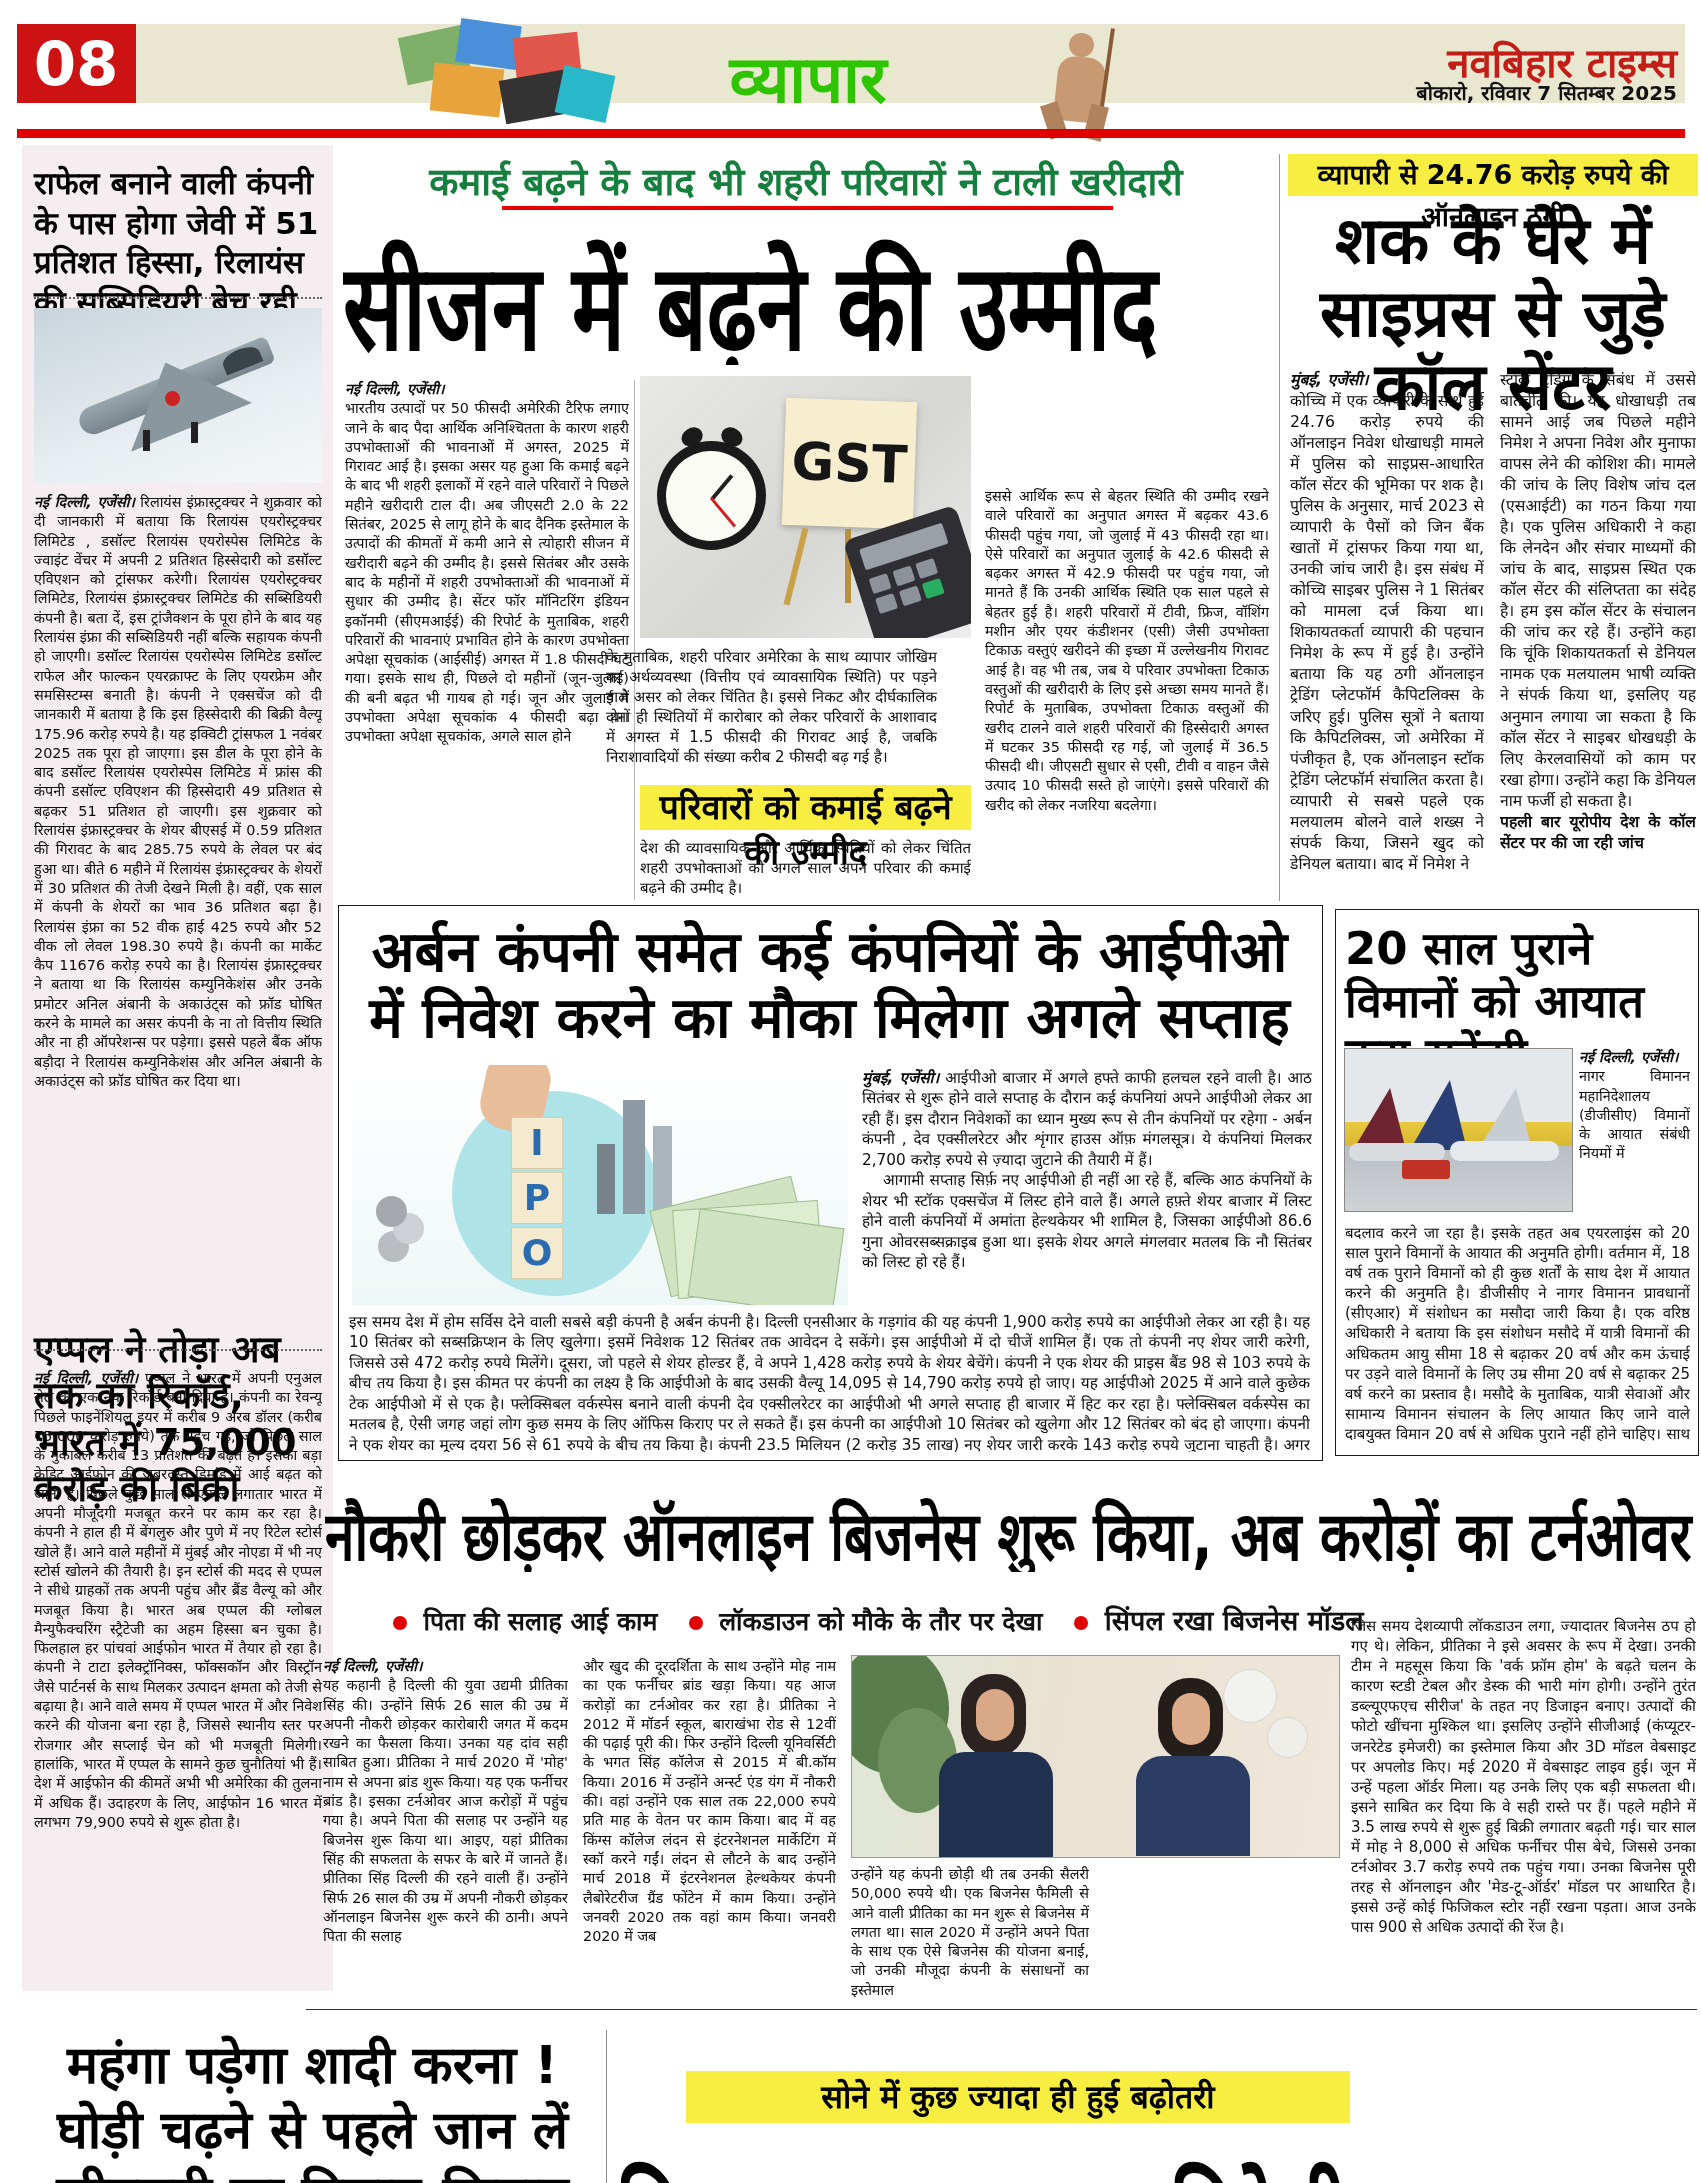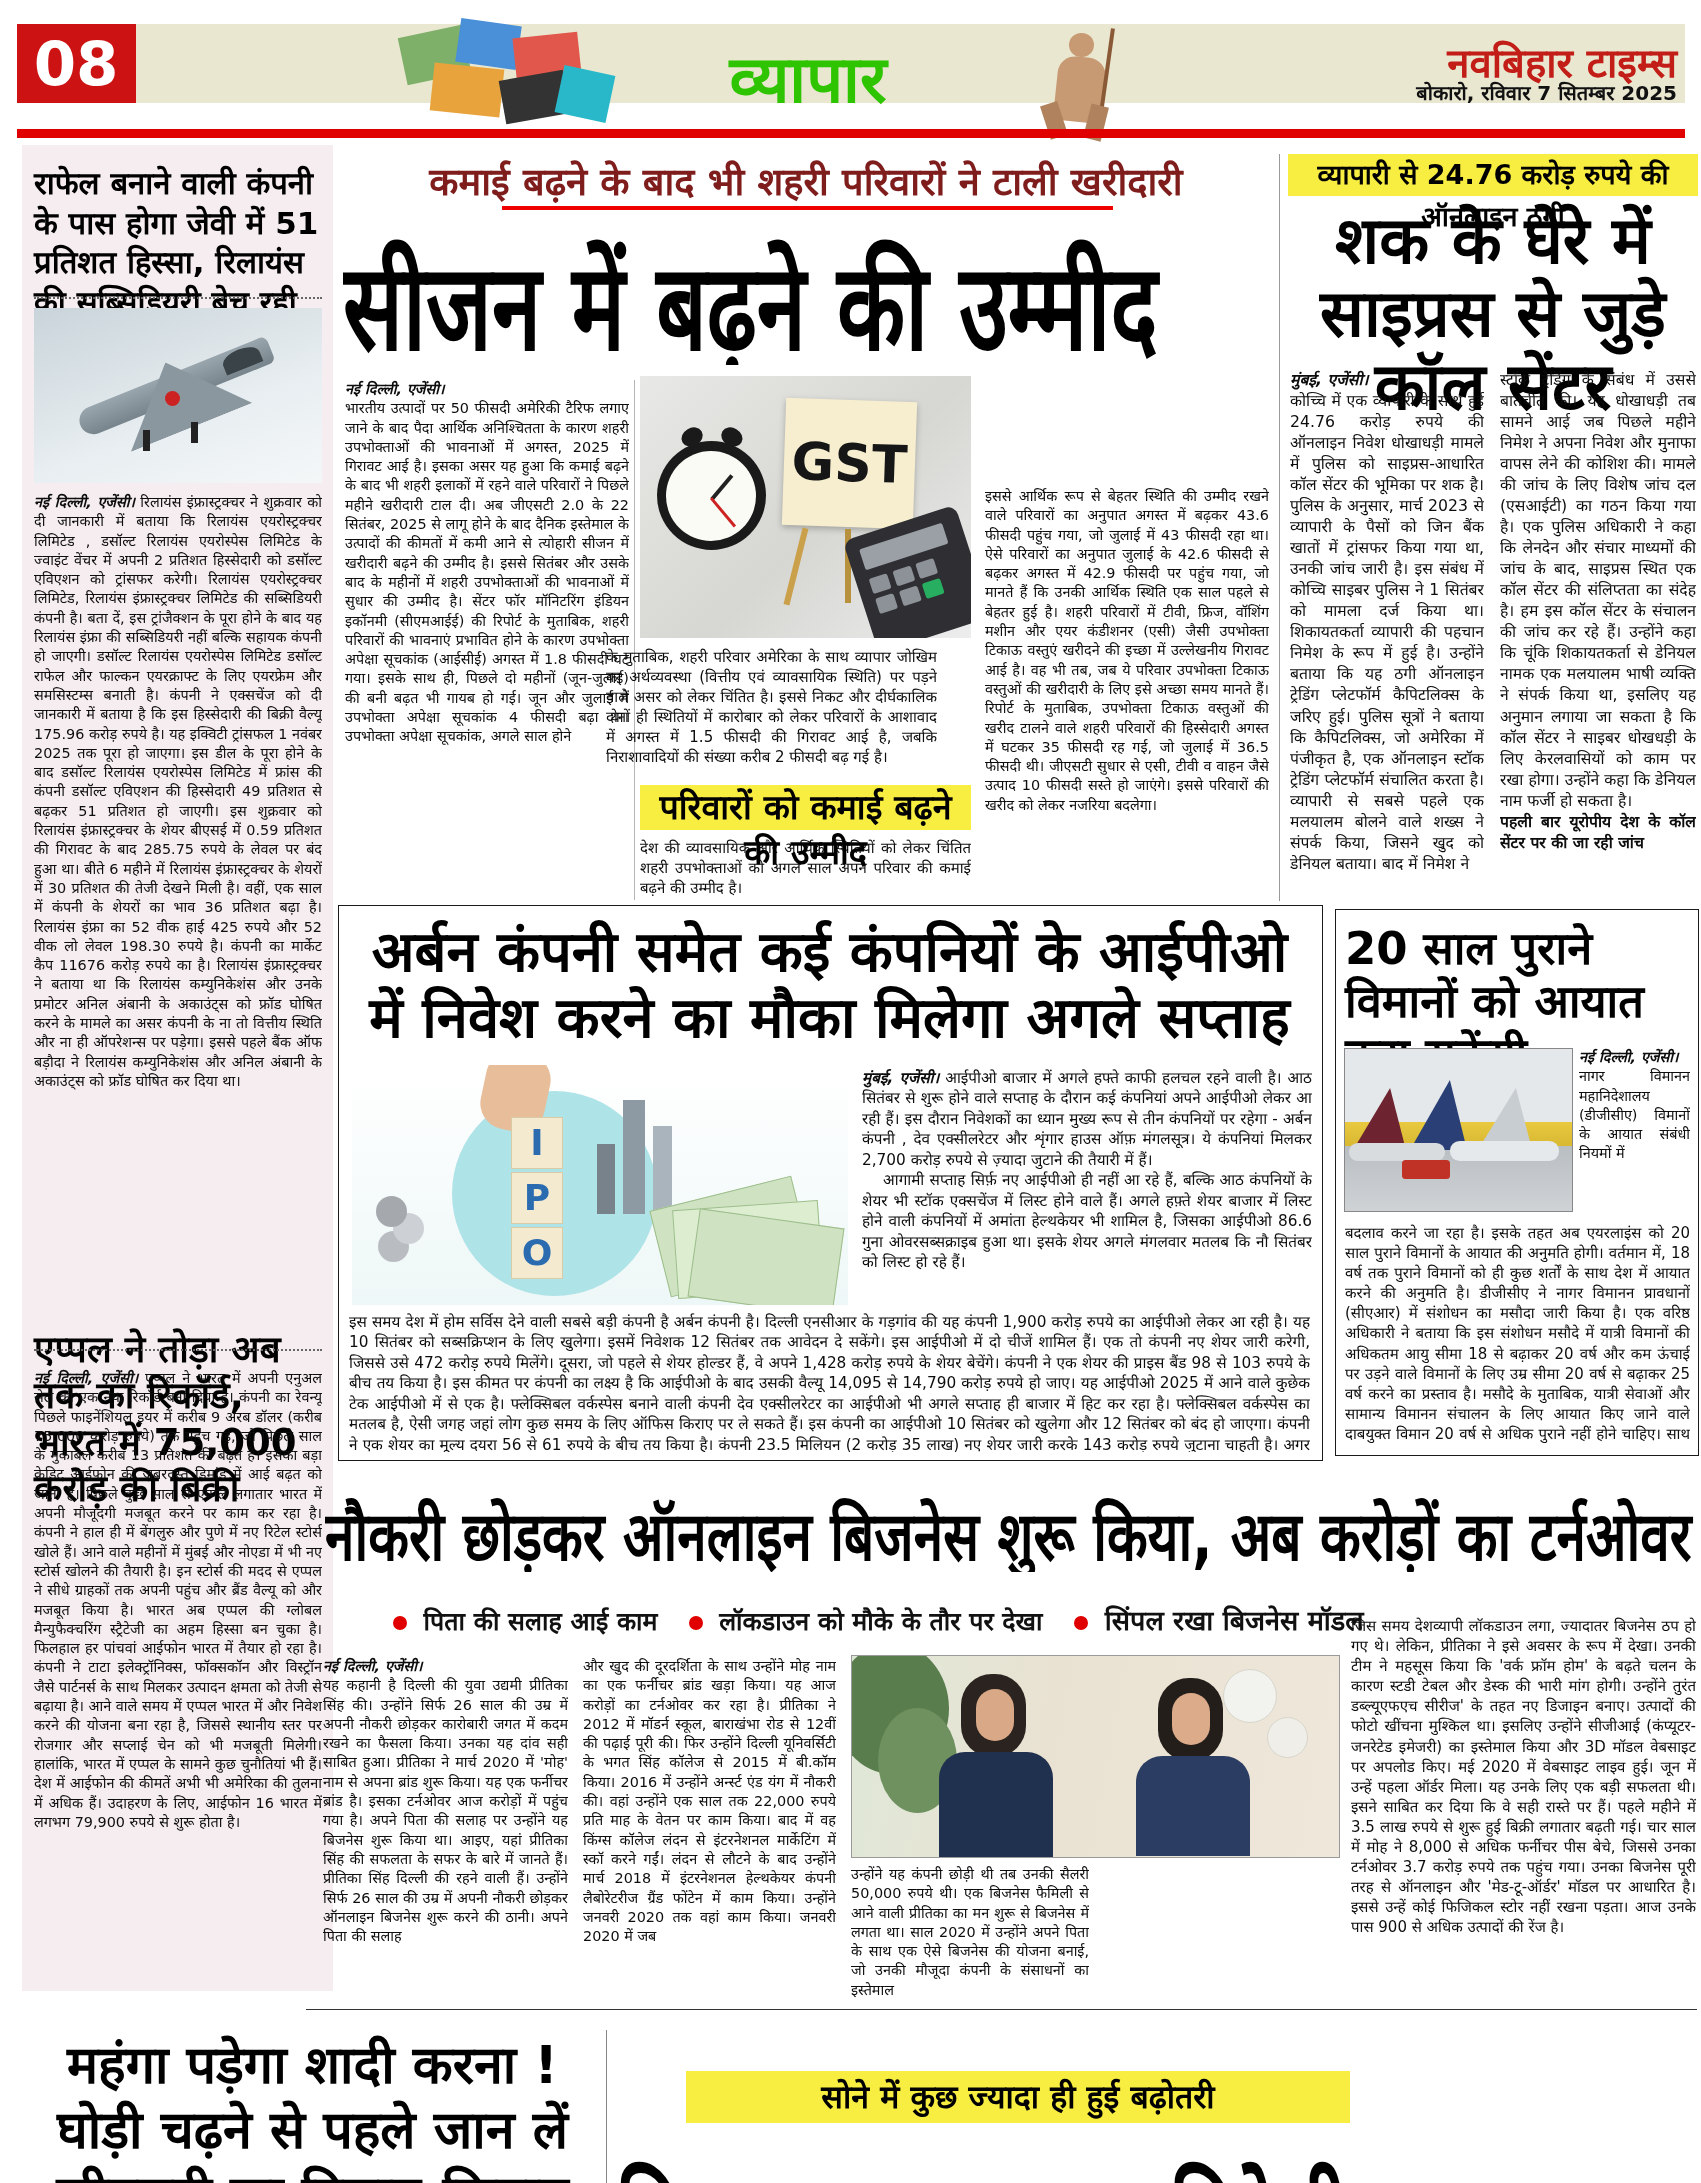--- a/index.html
+++ b/index.html
@@ -9,21 +9,21 @@
   .bodytext{font-size:14.4px;line-height:1.34;text-align:justify;overflow:hidden;color:#0d0d0d;}
   .bodytext .byl{font-weight:bold;font-style:italic;}
   .bold{font-weight:bold;}
   .headline{font-weight:bold;color:#000;}
   .condense{display:inline-block;white-space:nowrap;transform-origin:0 50%;}
   .center{text-align:center;}
   .dotted-rule{border-bottom:2.2px dotted #666;height:0;}
   .photo{position:absolute;overflow:hidden;background:#ccc;}
   .vline{position:absolute;width:0.9px;background:#b5b5b5;}
   .hline{position:absolute;height:0.9px;background:#555;}
-  .kicker-red{font-weight:bold;color:#7f1d1d;}
+  .kicker-red{font-weight:bold;color:#15803d;}
   .yellowbar{background:#f8ee41;}
   .bullet-dot{display:inline-block;border-radius:50%;vertical-align:middle;margin-right:7.9px;}
 </style>
 </head>
 <body>
 
 <div class="page">
 
   <div class="abs" style="left:16.6px;top:24px;width:1668px;height:79px;background:#e9e7d0;"></div>
   <div class="abs" style="left:16.6px;top:24px;width:119px;height:79px;background:#cc1212;color:#fff;font-weight:bold;font-size:61px;text-align:center;line-height:79px;">

